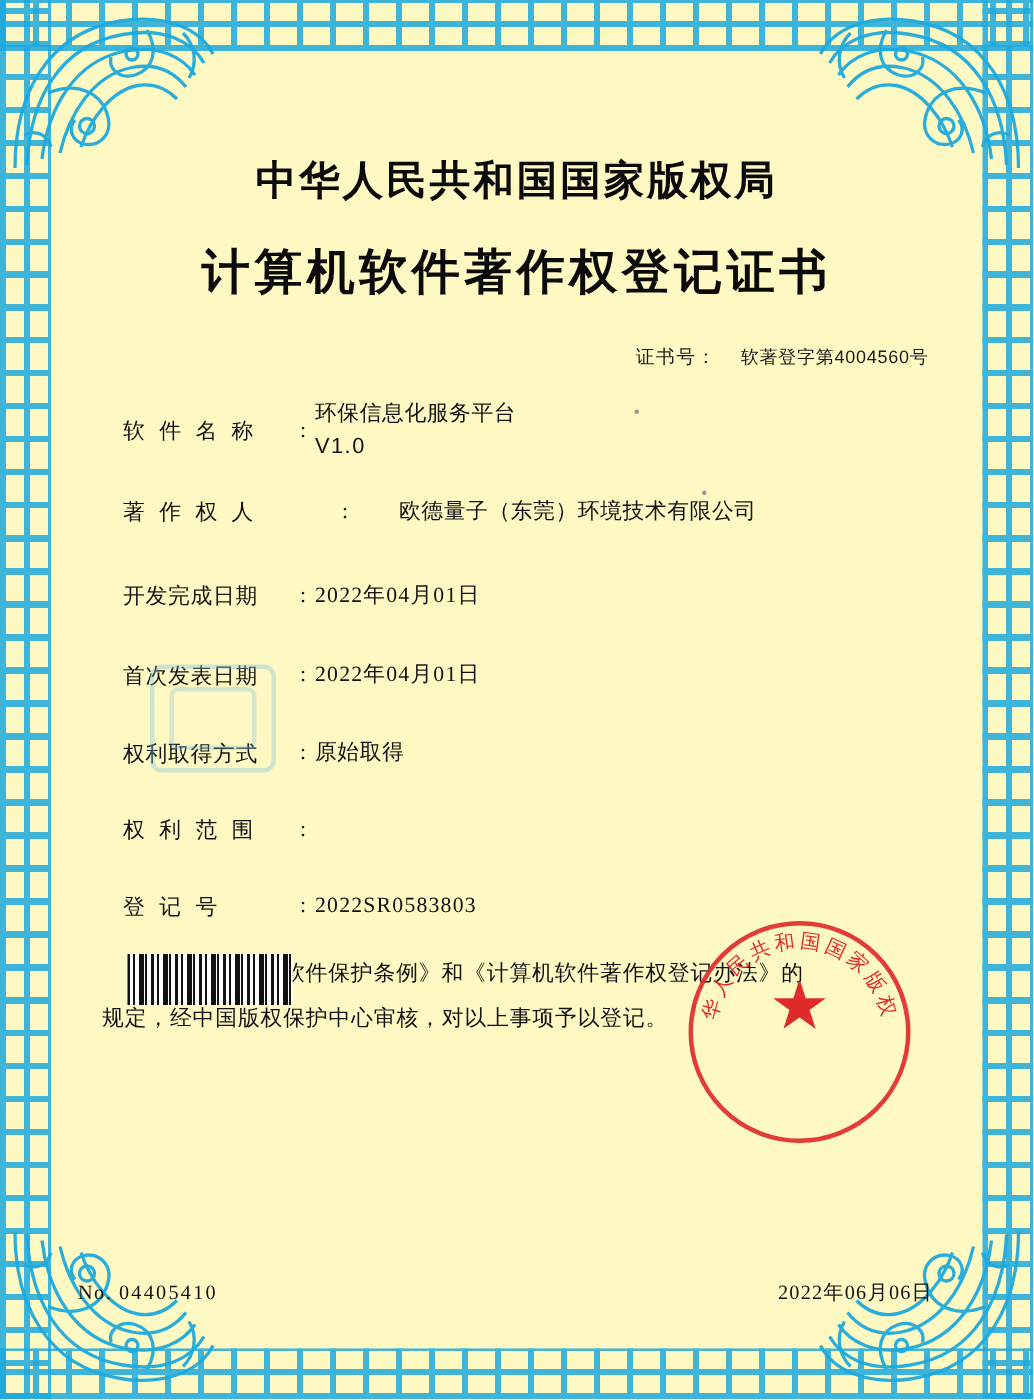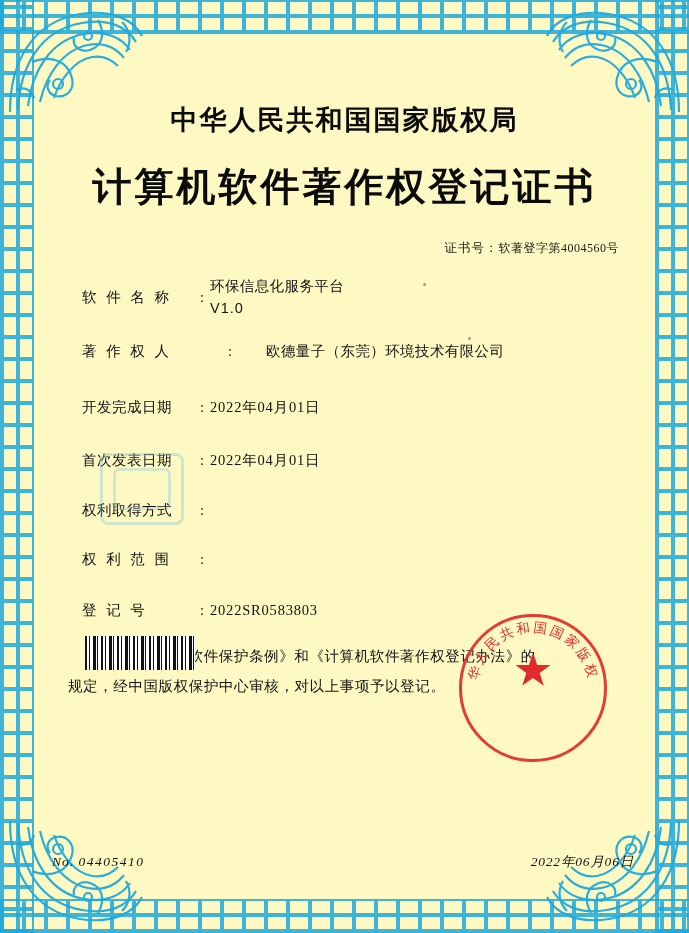--- a/index.html
+++ b/index.html
@@ -81,35 +81,35 @@
     color: #0b0b0b;
     font-weight: bold;
     letter-spacing: 2px;
     font-family: "Liberation Serif", "DejaVu Serif", serif;
   }
   .title-main {
     font-size: 27px;
     margin-top: 50px;
   }
   .title-sub {
-    font-size: 39px;
+    font-size: 32px;
     margin-top: 22px;
     letter-spacing: 3px;
   }
 
   .cert-no {
     margin-top: 26px;
     text-align: right;
     padding-right: 22px;
     font-size: 12.5px;
     color: #1a1a1a;
     letter-spacing: .5px;
   }
   .cert-no .label { letter-spacing: 1px; }
-  .cert-no .value { font-family: Liberation Serif, serif; font-size: 12px; }
+  .cert-no .value { font-family: Liberation Sans, sans-serif; font-size: 12px; margin-left: 16px; }
 
   .fields {
     margin-top: 18px;
     padding-left: 34px;
     padding-right: 18px;
     position: relative;
   }
   .field-row {
     display: flex;
     align-items: center;
@@ -233,28 +233,27 @@
     font-size: 12.5px;
     line-height: 1.5;
     font-weight: bold;
     letter-spacing: 1px;
   }
 
   
   .footer {
     position: absolute;
     left: 52px;
-    right: 55px;
+    right: 67px;
     bottom: 62px;
     display: flex;
     justify-content: space-between;
     align-items: baseline;
     font-size: 13.5px;
     color: #111;
-    font-style: italic;
   }
   .footer .no { letter-spacing: 1px; }
   .footer .no .serial { font-family: "Liberation Serif", serif; letter-spacing: 1.5px; }
   .footer .date { letter-spacing: .8px; }
 </style>
 </head>
 <body>
 
 <div class="page">
 
@@ -363,20 +362,21 @@
 
       <div class="field-row gap-lg">
         <span class="field-label tight">首次发表日期</span>
         <span class="field-colon">:</span>
         <span class="field-value num">2022年04月01日</span>
       </div>
 
       <div class="field-row gap-lg">
         <span class="field-label tight">权利取得方式</span>
         <span class="field-colon">:</span>
+        <span class="field-value">原始取得</span>
       </div>
 
       <div class="field-row gap-lg">
         <span class="field-label">权 利 范 围</span>
         <span class="field-colon">:</span>
       </div>
 
       <div class="field-row">
         <span class="field-label">登 记 号</span>
         <span class="field-colon">:</span>

